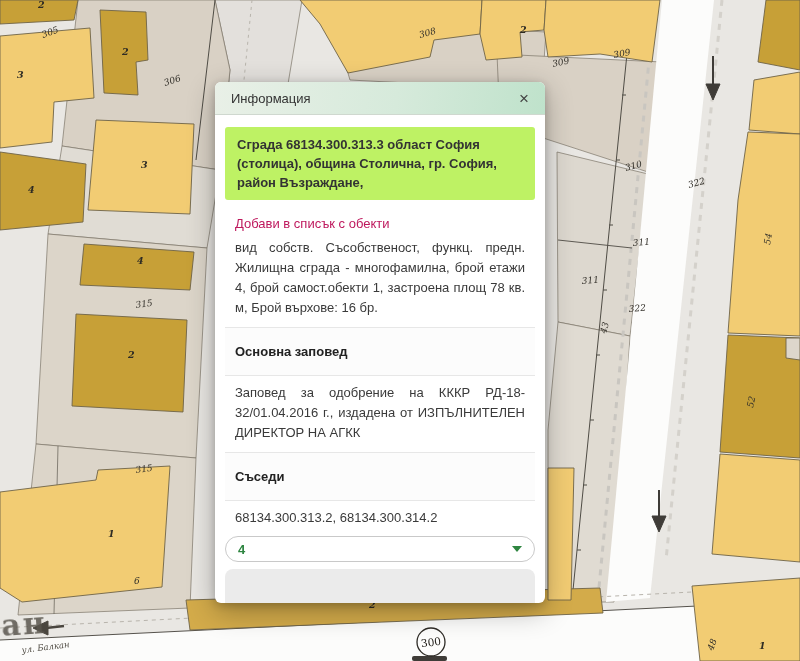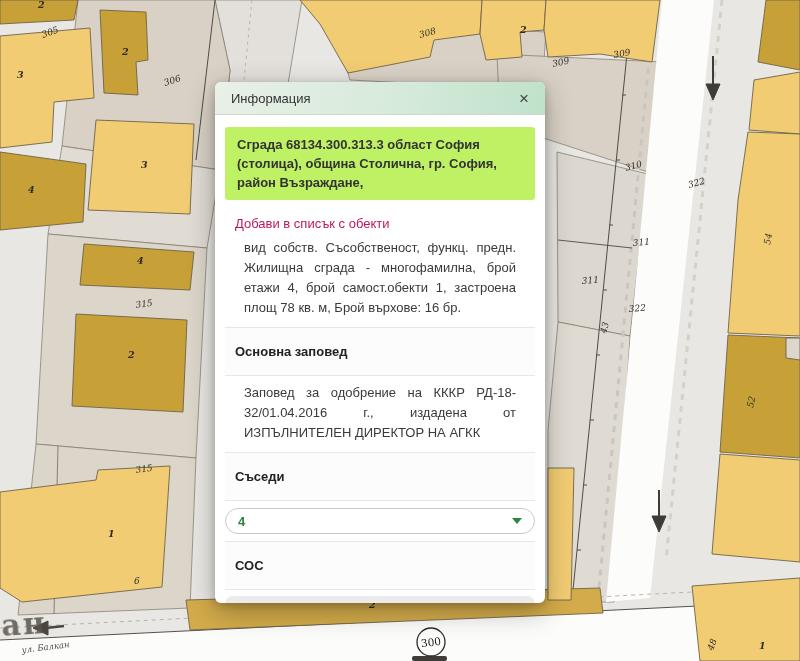--- a/index.html
+++ b/index.html
@@ -20,21 +20,21 @@
           box-shadow:0 8px 28px rgba(0,0,0,.30), 0 2px 8px rgba(0,0,0,.18);}
   .dlg-header{height:33px;display:flex;align-items:center;justify-content:space-between;
           padding:0 16px;box-sizing:border-box;
           background:linear-gradient(100deg,#e9f0e7 0%,#d6eadb 55%,#bfe2cb 100%);
           border-bottom:1px solid #cfd8cf;font-size:13px;color:#333;gap:12px;}
   .close{font-size:17px;color:#444;cursor:pointer;line-height:1;}
   .dlg-body{padding:12px 10px 8px;box-sizing:border-box;font-size:13px;color:#3c3c3c;}
   .title-box{background:#bef264;border-radius:3px;padding:8px 12px;margin-bottom:9px;
           font-weight:bold;color:#333;line-height:19px;}
   .add-link{display:block;color:#be185d;text-decoration:none;margin:16px 10px 4px;cursor:pointer;}
-  .para{margin:7px 19px 9px;text-align:justify;line-height:20px;color:#3a3a3a;}
+  .para{margin:7px 10px 9px;text-align:justify;line-height:20px;color:#3a3a3a;}
   .sec{margin:2px 0;padding:16px 10px;background:#fcfcfc;font-weight:bold;color:#222;
        border-top:1px solid #e7e7e7;border-bottom:1px solid #e7e7e7;}
   .plain{margin:7px 10px 9px;line-height:19px;color:#3a3a3a;}
   .dropdown{height:26px;margin:7px 0;border:1px solid #c9c9c9;border-radius:14px;
        background:#fff;display:flex;align-items:center;padding:0 12px;box-sizing:border-box;
        cursor:pointer;}
   .dd-value{color:#2e8540;font-weight:bold;font-size:13px;}
   .caret{margin-left:auto;width:0;height:0;border-left:5px solid transparent;
        border-right:5px solid transparent;border-top:6px solid #2e8540;}
   .sos-card{background:#ebebeb;border-radius:8px;padding:9px 10px;margin:6px 0 8px;
@@ -171,27 +171,27 @@
     <div class="title-box">Сграда 68134.300.313.3 област София (столица), община Столична, гр. София, район Възраждане,</div>
 
     <a class="add-link">Добави в списък с обекти</a>
 
     <p class="para">вид собств. Съсобственост, функц. предн. Жилищна сграда - многофамилна, брой етажи 4, брой самост.обекти 1, застроена площ 78 кв. м, Брой върхове: 16 бр.</p>
 
     <div class="sec">Основна заповед</div>
     <p class="para">Заповед за одобрение на КККР РД-18-32/01.04.2016 г., издадена от ИЗПЪЛНИТЕЛЕН ДИРЕКТОР НА АГКК</p>
 
     <div class="sec">Съседи</div>
+    <p class="plain">68134.300.313.2, 68134.300.314.2</p>
 
     <div class="dropdown">
       <span class="dd-value">4</span>
       <span class="caret"></span>
     </div>
 
-    <div class="sec">СОС</div>
     <div class="sos-card">
       
       
       
     </div>
 
   </div>
 </div>
 
 </body></html>

